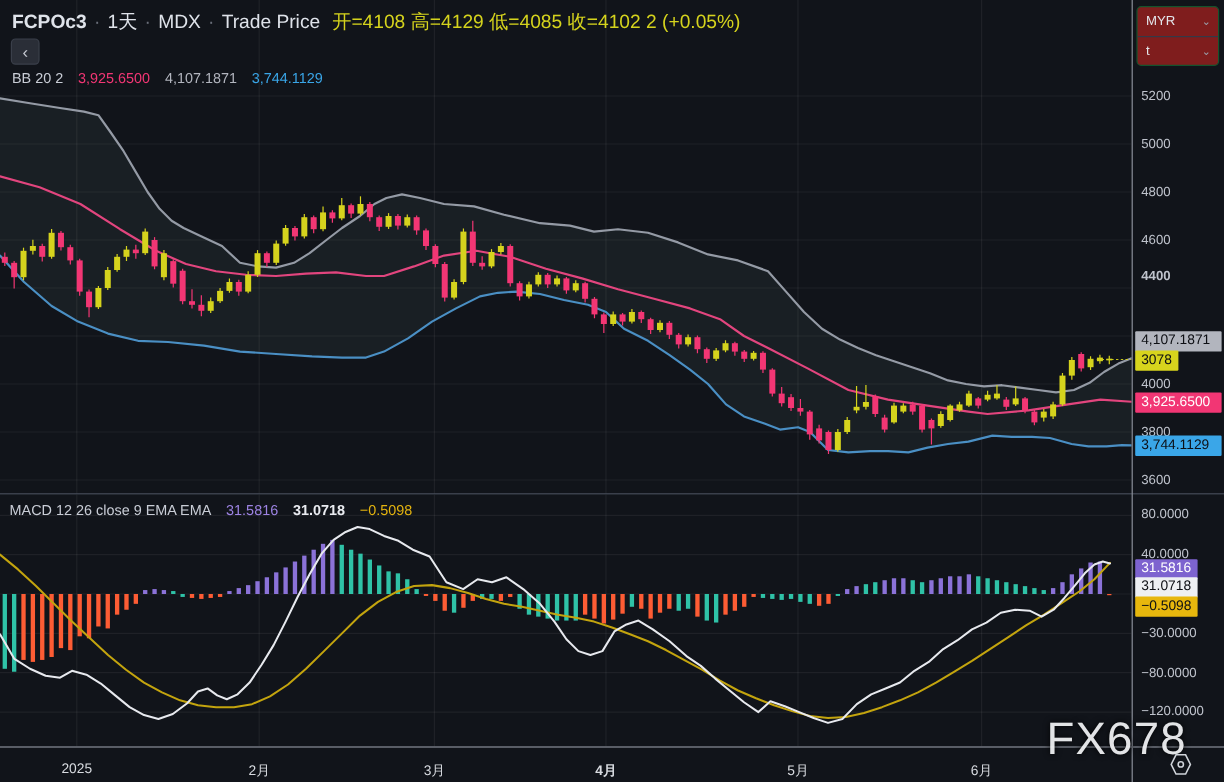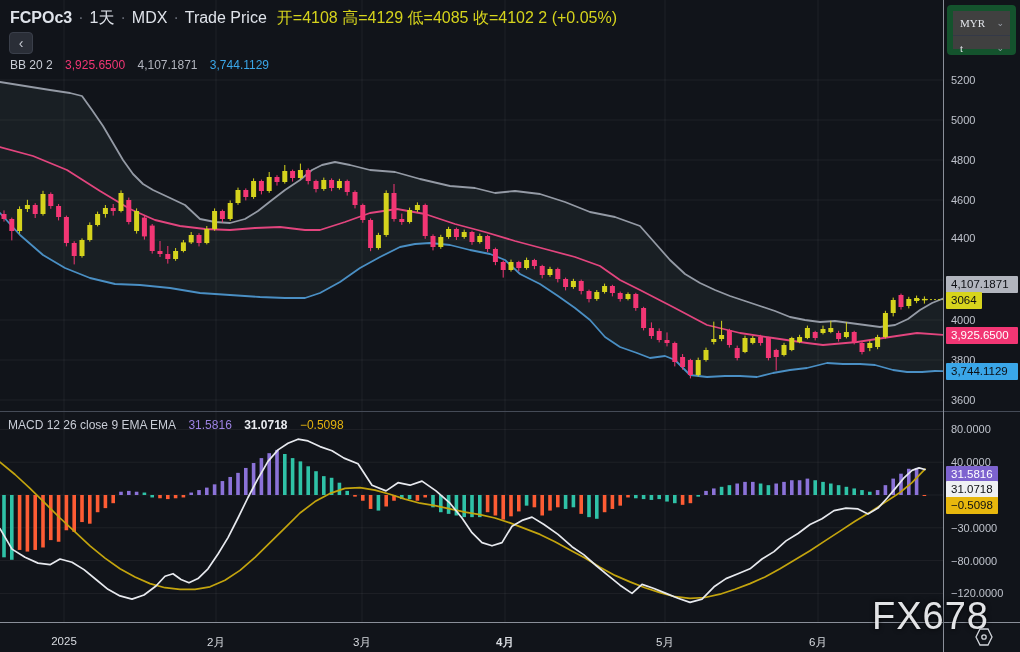--- a/index.html
+++ b/index.html
@@ -46,21 +46,21 @@
   .time-axis{
     position:absolute;left:0;top:622px;width:1020px;height:30px;z-index:20;
     border-top:1px solid #8a8f99;
   }
   .time-tick{
     position:absolute;top:12px;transform:translateX(-50%);
     font-size:11.5px;color:#d8dbe0;white-space:nowrap;
   }
   .symbol-box{
     position:absolute;left:947px;top:5px;width:69px;height:50px;z-index:40;
-    border:6px solid #14532d;border-radius:4px;background:#404040;font-family:Liberation Serif, serif;
+    border:1px solid #14532d;border-radius:4px;background:#7f1d1d;
   }
   .symbol-box .row{
     position:relative;height:24px;line-height:24px;padding:0 7px;color:#e3e6eb;font-size:11px;cursor:pointer;
   }
   .symbol-box .row + .row{border-top:1px solid #343947;}
   .symbol-box .chev{position:absolute;right:6px;top:0;color:#9aa0ab;font-size:9px;}
   .pane-sep{position:absolute;left:0;top:411px;width:1020px;height:1px;background:#454b57;z-index:15;}
   .watermark{
     position:absolute;left:872px;top:595px;z-index:35;
     font-size:38px;color:rgba(245,246,248,0.92);letter-spacing:1px;
@@ -490,31 +490,31 @@
     <span class="macd-v1">31.5816</span>
     <span class="macd-v2">31.0718</span>
     <span class="macd-v3">−0.5098</span>
   </div>
 
   <div class="price-axis" id="price-axis">
       <div class="tick" style="top: 73px;">5200</div>
       <div class="tick" style="top: 113px;">5000</div>
       <div class="tick" style="top: 153px;">4800</div>
       <div class="tick" style="top: 193px;">4600</div>
-      <div class="tick" style="top: 231px;">4400</div>
+      <div class="tick" style="top: 223px; font-weight: bold;">4400</div>
       <div class="tick" style="top: 313px;">4000</div>
       <div class="tick" style="top: 353px;">3800</div>
       <div class="tick" style="top: 393px;">3600</div>
       <div class="tick" style="top: 422.4px;">80.0000</div>
       <div class="tick" style="top: 455.2px;">40.0000</div>
       <div class="tick" style="top: 520.8px;">−30.0000</div>
       <div class="tick" style="top: 553.6px;">−80.0000</div>
       <div class="tick" style="top: 586.4px;">−120.0000</div>
       <div class="badge" style="top: 275.5px; background: rgb(178, 181, 190); color: rgb(13, 15, 20); width: 72px;">4,107.1871</div>
-      <div class="badge" style="top: 291.5px; background: rgb(215, 212, 29); color: rgb(13, 15, 20);">3064</div>
+      <div class="badge" style="top: 291.5px; background: rgb(215, 212, 29); color: rgb(13, 15, 20);">3078</div>
       <div class="badge" style="top: 326.5px; background: rgb(242, 54, 116); color: rgb(255, 255, 255); width: 72px;">3,925.6500</div>
       <div class="badge" style="top: 362.5px; background: rgb(58, 166, 232); color: rgb(13, 15, 20); width: 72px;">3,744.1129</div>
       <div class="badge" style="top: 465.5px; background: rgb(125, 99, 207); color: rgb(255, 255, 255);">31.5816</div>
       <div class="badge" style="top: 480.5px; background: rgb(238, 240, 243); color: rgb(13, 15, 20);">31.0718</div>
       <div class="badge" style="top: 496.5px; background: rgb(231, 183, 13); color: rgb(13, 15, 20);">−0.5098</div>
     </div>
 
   <div class="time-axis" id="time-axis">
       <div class="time-tick" style="left: 64px;">2025</div>
       <div class="time-tick" style="left: 216px; text-align: center;">2月</div>

